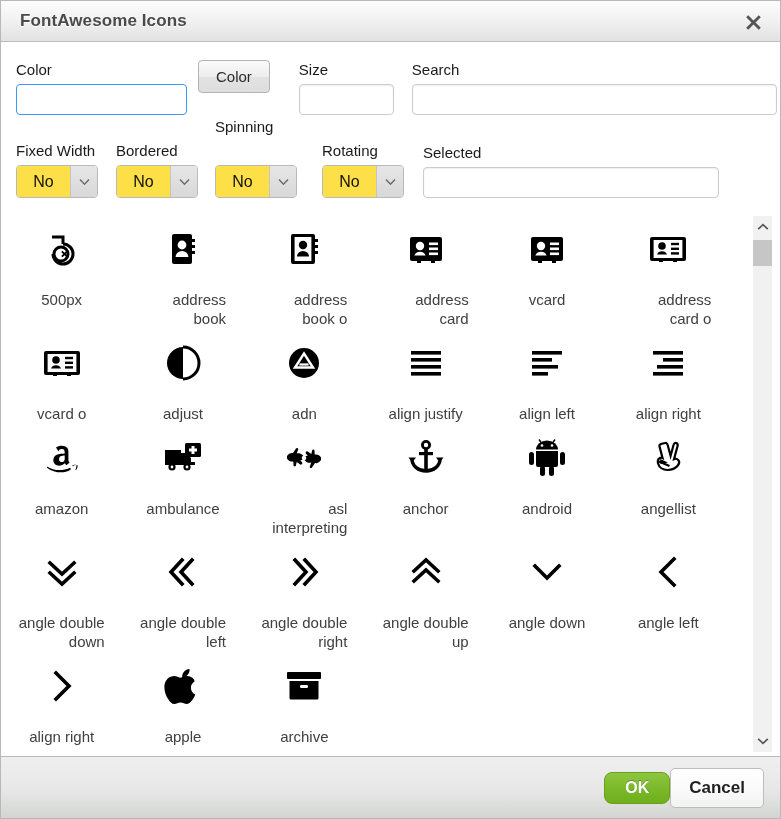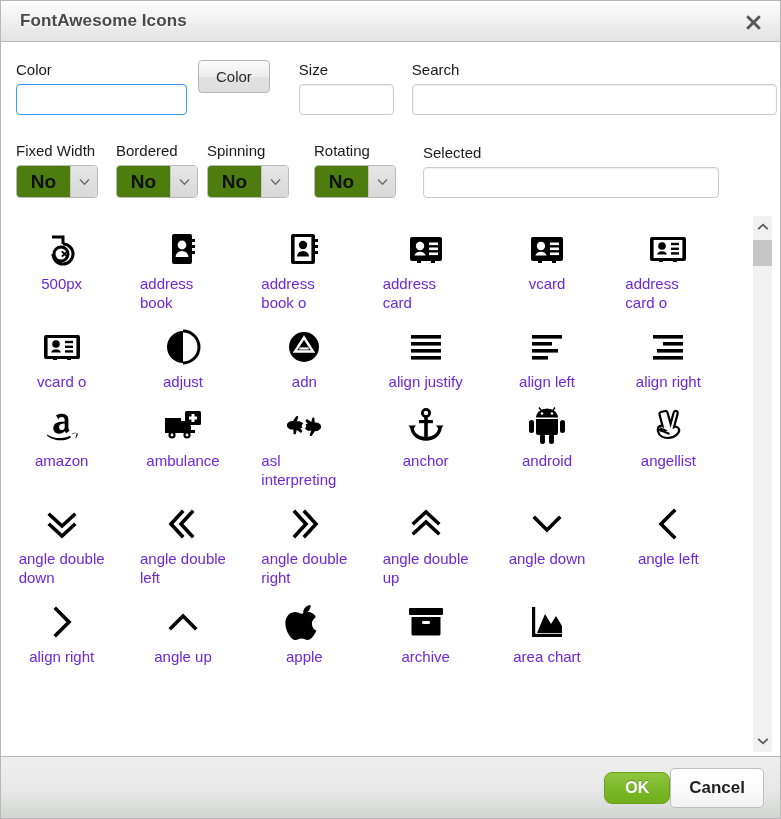--- a/index.html
+++ b/index.html
@@ -122,24 +122,23 @@
     border-radius: 4px;
     overflow: hidden;
     background: #ffffff;
     cursor: pointer;
   }
   .select-value {
     width: 53px;
     display: flex;
     align-items: center;
     justify-content: center;
-    font-size: 19px;
+    font-size: 16px;
     color: #111111;
-    background: #4d7c0f;
-    font-weight: bold;
+    background: #fde047;
   }
   .select-arrow {
     width: 26px;
     display: flex;
     align-items: center;
     justify-content: center;
     background: linear-gradient(to bottom, #e6e6e6 0%, #d8d8d8 100%);
     border-left: 1px solid #c4c4c4;
     color: #6a6a6a;
   }
@@ -179,25 +178,25 @@
   .icon-glyph {
     width: 46px;
     height: 46px;
     display: flex;
     align-items: center;
     justify-content: center;
     color: #000000;
   }
   .icon-glyph svg { display: block; }
   .icon-label {
-    margin-top: 2px;
+    margin-top: 18px;
     font-size: 15px;
     line-height: 19px;
-    color: #6d28d9;
-    text-align: left;
+    color: #404040;
+    text-align: right;
     max-width: 86px;
     word-wrap: break-word;
   }
 
   
   .scrollbar {
     position: absolute;
     top: 4px;
     right: 8px;
     width: 19px;
@@ -326,21 +325,21 @@
         <div class="select-wrap">
           <div class="select-value">No</div>
           <div class="select-arrow">
             <svg width="11" height="8" viewBox="0 0 11 8" aria-hidden="true">
                 <path d="M1 1.6 L5.5 6.2 L10 1.6" stroke="currentColor" stroke-width="1.4" fill="none"></path>
               </svg>
           </div>
         </div>
       </div>
 
-      <div class="field-group" style="margin-left:9px;">
+      <div class="field-group" style="margin-left:17px;gap:24px;">
         <div class="field-label">Spinning</div>
         <div class="select-wrap">
           <div class="select-value">No</div>
           <div class="select-arrow">
             <svg width="11" height="8" viewBox="0 0 11 8" aria-hidden="true">
                 <path d="M1 1.6 L5.5 6.2 L10 1.6" stroke="currentColor" stroke-width="1.4" fill="none"></path>
               </svg>
           </div>
         </div>
       </div>
@@ -350,21 +349,21 @@
         <div class="select-wrap">
           <div class="select-value">No</div>
           <div class="select-arrow">
             <svg width="11" height="8" viewBox="0 0 11 8" aria-hidden="true">
                 <path d="M1 1.6 L5.5 6.2 L10 1.6" stroke="currentColor" stroke-width="1.4" fill="none"></path>
               </svg>
           </div>
         </div>
       </div>
 
-      <div class="field-group" style="margin-left:27px;">
+      <div class="field-group" style="margin-left:19px;">
         <div class="field-label">Selected</div>
         <input id="selected-input" class="txt-input" type="text" value="" style="">
       </div>
     </div>
   </div>
 
   <div class="grid-panel">
     <div class="grid-scroll">
       <div class="icon-grid" id="icon-grid">
           <div class="icon-cell">
@@ -650,53 +649,35 @@
             <div class="icon-glyph">
               <svg viewBox="0 0 40 40" width="40" height="40" fill="#000">
                 <path d="M14 7 L27 20 L14 33" fill="none" stroke="#000" stroke-width="3.6" stroke-linecap="square"></path>
               </svg>
             </div>
             <div class="icon-label">align right</div>
           </div>
           <div class="icon-cell">
             <div class="icon-glyph">
               <svg viewBox="0 0 40 40" width="40" height="40" fill="#000">
-                <path d="M8 26 L20 14 L32 26" fill="none" stroke="#000" stroke-width="3.6" stroke-linecap="square"></path>
-              </svg>
-            </div>
-            <div class="icon-label">angle up</div>
-          </div>
-          <div class="icon-cell">
-            <div class="icon-glyph">
-              <svg viewBox="0 0 40 40" width="40" height="40" fill="#000">
                 <path d="M26.5 3 c0.4 2.2-0.5 4.3-1.8 5.7 c-1.3 1.5-3.4 2.6-5.4 2.4 c-0.4-2.1 0.6-4.3 1.9-5.6 c1.4-1.6 3.7-2.7 5.3-2.5z"></path>
                 <path d="M31.5 15.4 c-2.2 1.3-3.6 3.6-3.6 6.3 c0 3 1.8 5.6 4.4 6.8 c-0.6 1.8-1.4 3.5-2.6 5.1 c-1.6 2.2-3.3 4.4-5.9 4.4 c-2.5 0-3.3-1.4-6.2-1.4 c-2.9 0-3.8 1.4-6.2 1.5 c-2.5 0.1-4.4-2.4-6-4.6 c-3.3-4.6-5.8-13-2.4-18.7 c1.7-2.8 4.7-4.6 7.9-4.7 c2.4-0.1 4.7 1.6 6.2 1.6 c1.5 0 4.3-2 7.2-1.7 c1.2 0.1 4.7 0.5 6.9 3.7z"></path>
               </svg>
             </div>
             <div class="icon-label">apple</div>
           </div>
           <div class="icon-cell">
             <div class="icon-glyph">
               <svg viewBox="0 0 40 40" width="40" height="40" fill="#000">
                 <rect x="3" y="6" width="34" height="7" rx="1"></rect>
                 <path d="M5.5 15 h29 v17 a1.5 1.5 0 0 1 -1.5 1.5 h-26 a1.5 1.5 0 0 1 -1.5 -1.5z"></path>
                 <rect x="16" y="19" width="8" height="3" rx="1.2" fill="#fff"></rect>
               </svg>
             </div>
             <div class="icon-label">archive</div>
-          </div>
-          <div class="icon-cell">
-            <div class="icon-glyph">
-              <svg viewBox="0 0 40 40" width="40" height="40" fill="#000">
-                <rect x="5" y="5" width="3.2" height="30"></rect>
-                <rect x="5" y="31.8" width="30" height="3.2"></rect>
-                <path d="M10 31 L18 12 L24 22 L29 14 L35 24 L35 31z"></path>
-              </svg>
-            </div>
-            <div class="icon-label">area chart</div>
           </div>
         </div>
     </div>
 
     <div class="scrollbar">
       <div class="sb-arrow">
         <svg width="12" height="8" viewBox="0 0 12 8" aria-hidden="true">
             <path d="M1.2 6.2 L6 1.6 L10.8 6.2" stroke="currentColor" stroke-width="1.7" fill="none"></path>
           </svg>
       </div>

